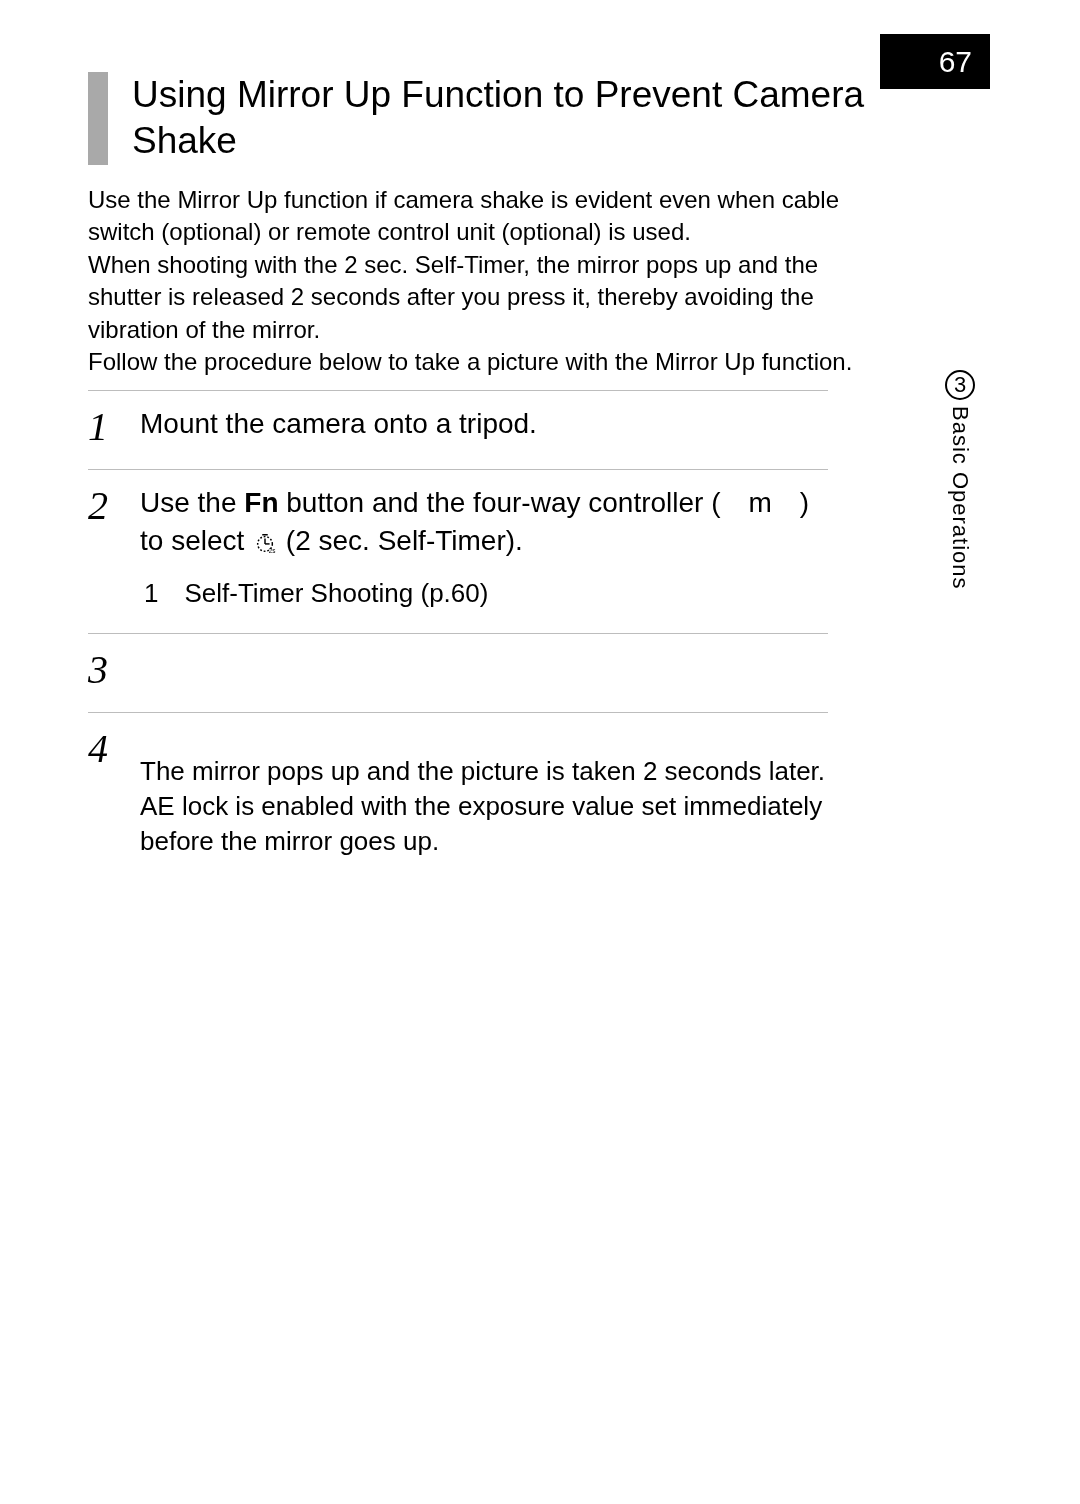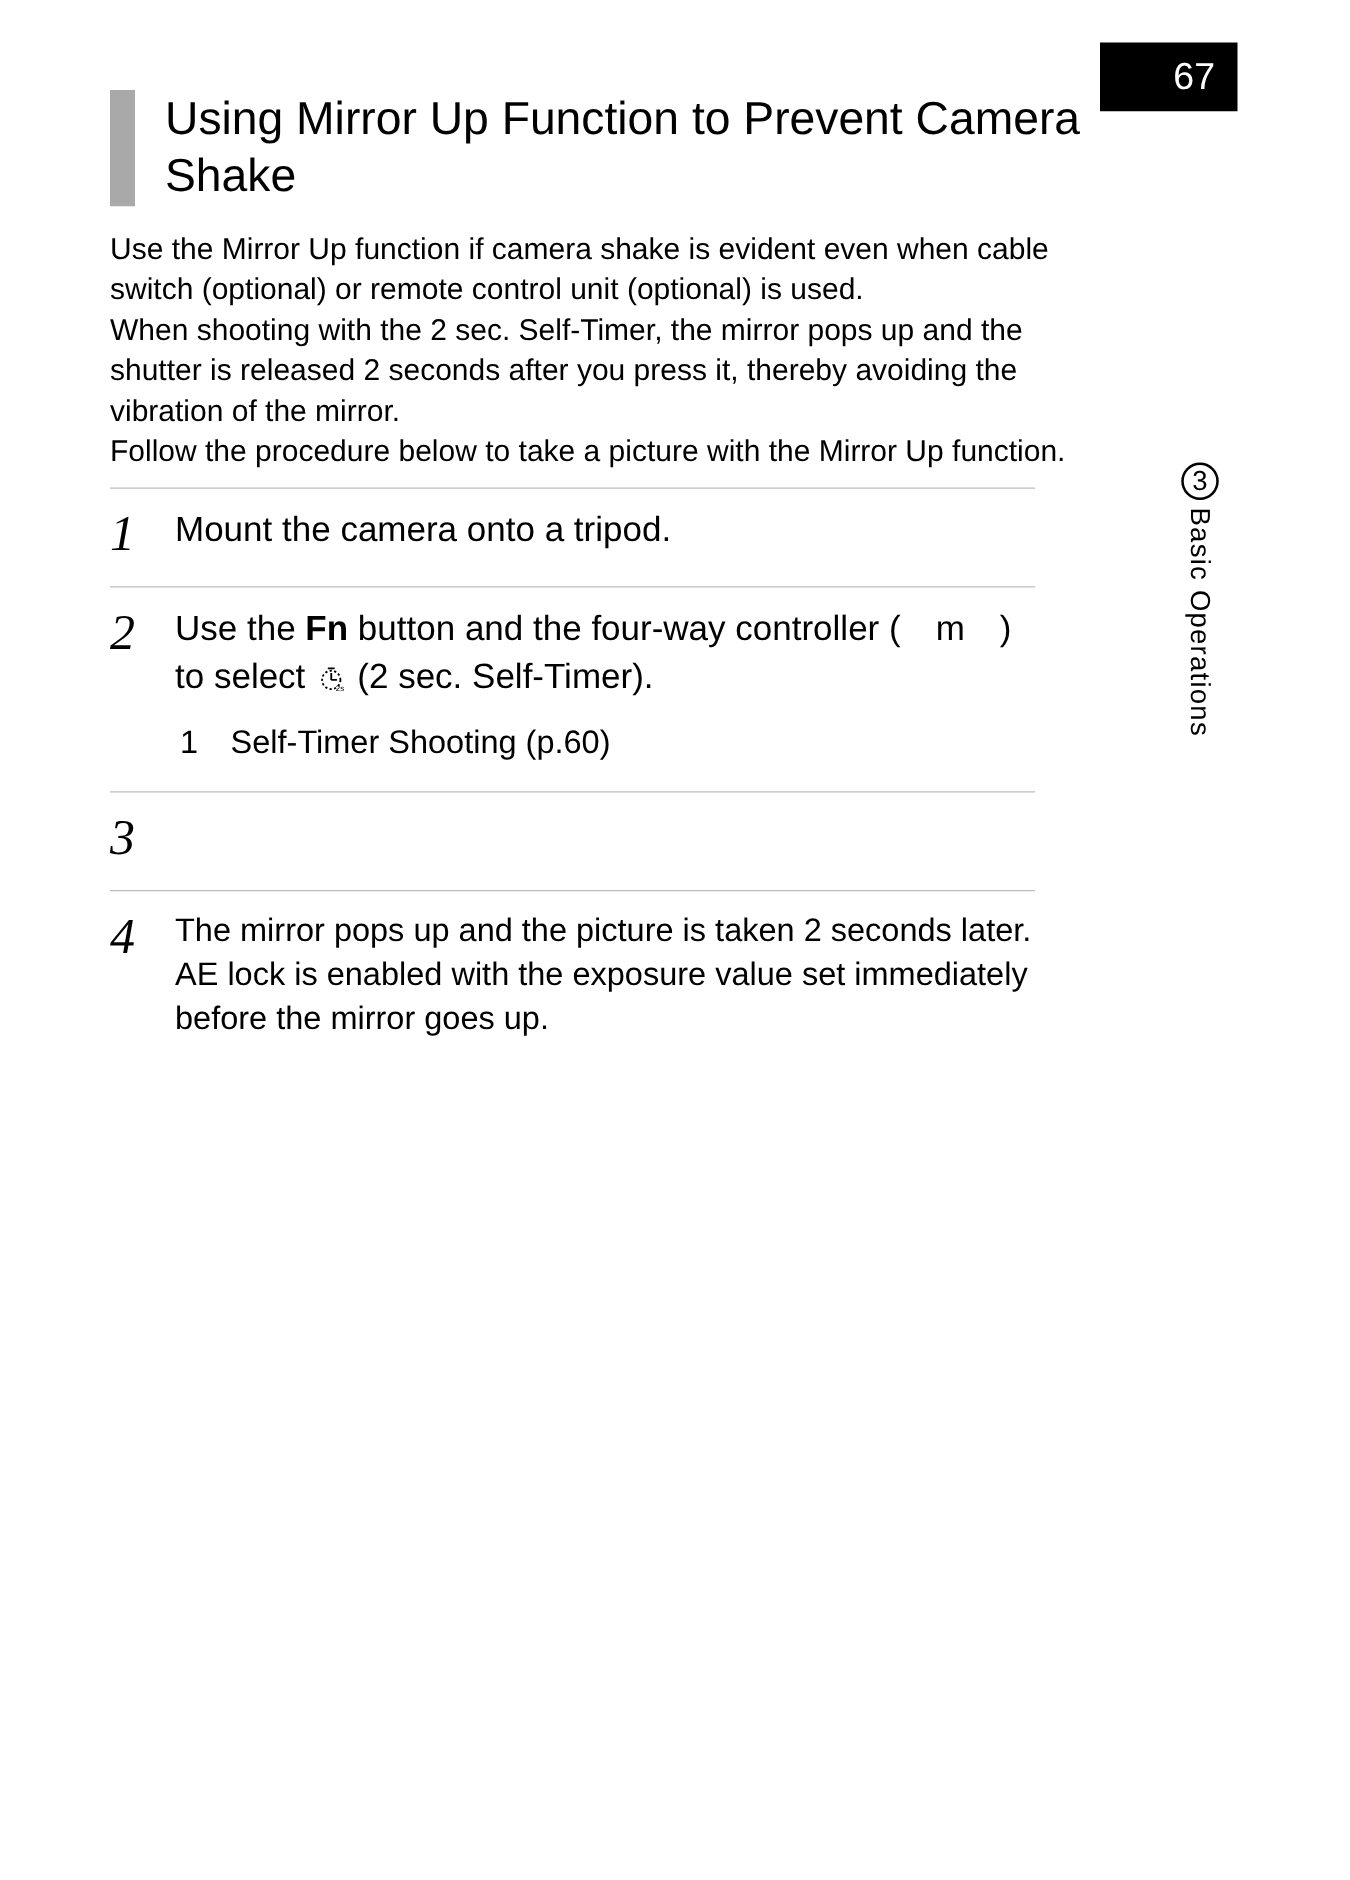--- a/index.html
+++ b/index.html
@@ -76,21 +76,21 @@
     line-height: 1.35;
   }
   .step-body .main-line { }
   .step-body .cross-ref {
     font-size: 26px;
     margin-top: 12px;
     padding-left: 4px;
   }
   .step-body .detail {
     font-size: 26px;
-    margin-top: 0;
+    margin-top: 27px;
   }
   .fn-label { font-weight: bold; margin-top: 48px; }
   .timer-icon {
     display: inline-block;
     vertical-align: -4px;
     margin: 0 2px;
   }
   .side-tab {
     position: absolute;
     top: 370px;

